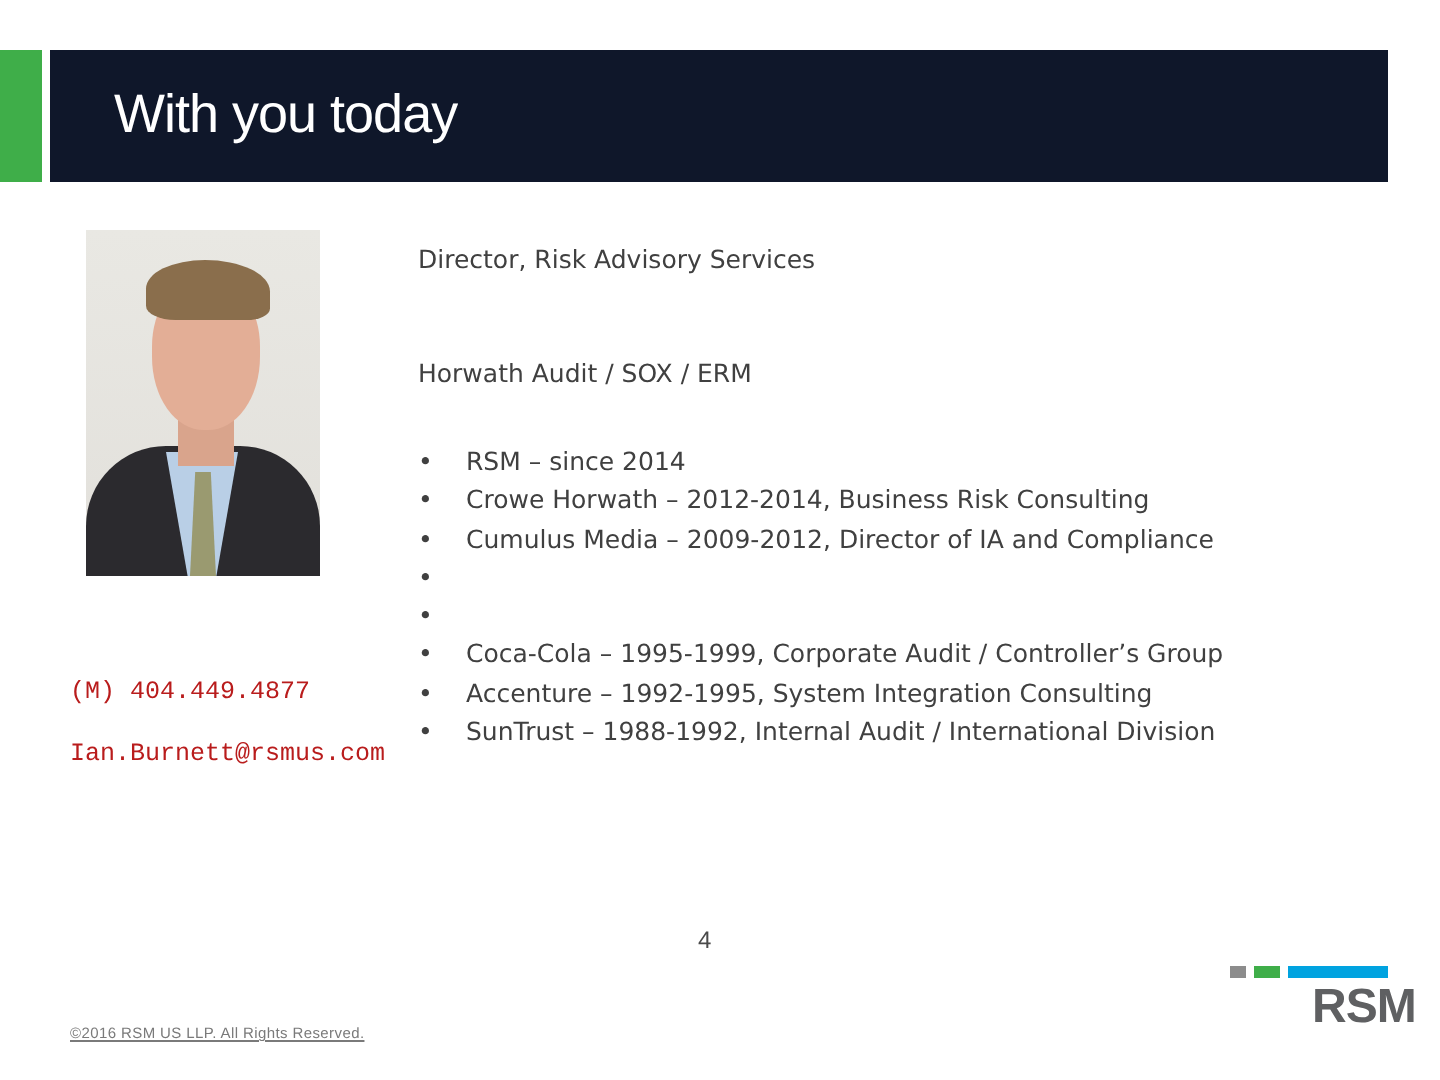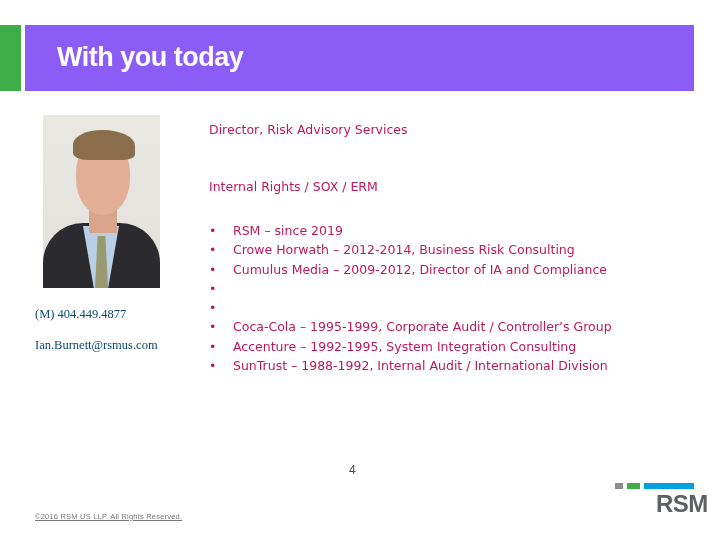--- a/index.html
+++ b/index.html
@@ -3,21 +3,21 @@
   <meta charset="utf-8">
   <style>
     html, body { margin: 0; padding: 0; }
     body {
       width: 720px; height: 540px; position: relative; overflow: hidden;
       background: #ffffff;
       font-family: "DejaVu Sans", sans-serif;
       color: #3a3a3a;
     }
     .green-bar { position: absolute; left: 0; top: 25px; width: 21px; height: 66px; background: #3fae49; }
-    .blue-bar { position: absolute; left: 25px; top: 25px; width: 669px; height: 66px; background: #8b5cf6; font-weight: bold; }
+    .blue-bar { position: absolute; left: 25px; top: 25px; width: 669px; height: 66px; background: #0f172a; }
     .title {
       position: absolute; left: 32px; top: 17px;
       font-family: "Liberation Sans", sans-serif; font-size: 27px; color: #ffffff;
       letter-spacing: -0.5px; white-space: nowrap;
     }
     .photo {
       position: absolute; left: 43px; top: 115px; width: 117px; height: 173px;
       background: linear-gradient(180deg, #e9e8e3 0%, #e2e0db 100%);
       overflow: hidden;
     }
@@ -38,28 +38,28 @@
     }
     .photo .face {
       position: absolute; left: 33px; top: 24px; width: 54px; height: 76px;
       background: #e3ae96; border-radius: 45% 45% 48% 48%;
     }
     .photo .hair {
       position: absolute; left: 30px; top: 15px; width: 62px; height: 30px;
       background: #8a6e4c; border-radius: 50% 55% 20% 25%;
     }
     .contact {
-      position: absolute; left: 35px; font-family: Liberation Serif, serif;
-      font-size: 12.5px; color: #0c4a6e; white-space: nowrap;
+      position: absolute; left: 35px; font-family: Liberation Mono, monospace;
+      font-size: 12.5px; color: #b91c1c; white-space: nowrap; margin-top: 32px;
     }
     .phone { top: 307px; }
     .email { top: 338px; }
     .info {
       position: absolute; left: 209px; font-family: "DejaVu Sans", sans-serif;
-      font-size: 12.5px; color: #be185d; white-space: nowrap; line-height: 19px;
+      font-size: 12.5px; color: #404040; white-space: nowrap; line-height: 19px;
     }
     .role { top: 120px; }
     .focus { top: 177px; }
     .history { top: 221px; }
     .history-heading { font-weight: normal; letter-spacing: 0.1px; }
     .history ul { list-style: none; margin: 0; padding: 0; }
     .history li { position: relative; padding-left: 24px; height: 19.3px; }
     .history li .bullet { position: absolute; left: 0; top: 0; }
     .page-num {
       position: absolute; left: 349px; top: 463px; font-family: "Liberation Sans", sans-serif;
@@ -96,25 +96,25 @@
   <div class="hair"></div>
 </div>
 
 <div class="contact phone">(M) 404.449.4877</div>
 <div class="contact email">Ian.Burnett@rsmus.com</div>
 
 <div class="info role">
   <div>Director, Risk Advisory Services</div>
 </div>
 
-<div class="info focus">Internal Rights / SOX / ERM</div>
+<div class="info focus">Horwath Audit / SOX / ERM</div>
 
 <div class="info history">
   <ul>
-    <li><span class="bullet">•</span><span>RSM – since 2019</span></li>
+    <li><span class="bullet">•</span><span>RSM – since 2014</span></li>
     <li><span class="bullet">•</span><span>Crowe Horwath – 2012-2014, Business Risk Consulting</span></li>
     <li><span class="bullet">•</span><span>Cumulus Media – 2009-2012, Director of IA and Compliance</span></li>
     <li><span class="bullet">•</span></li>
     <li><span class="bullet">•</span></li>
     <li><span class="bullet">•</span><span>Coca-Cola – 1995-1999, Corporate Audit / Controller’s Group</span></li>
     <li><span class="bullet">•</span><span>Accenture – 1992-1995, System Integration Consulting</span></li>
     <li><span class="bullet">•</span><span>SunTrust – 1988-1992, Internal Audit / International Division</span></li>
   </ul>
 </div>
 

